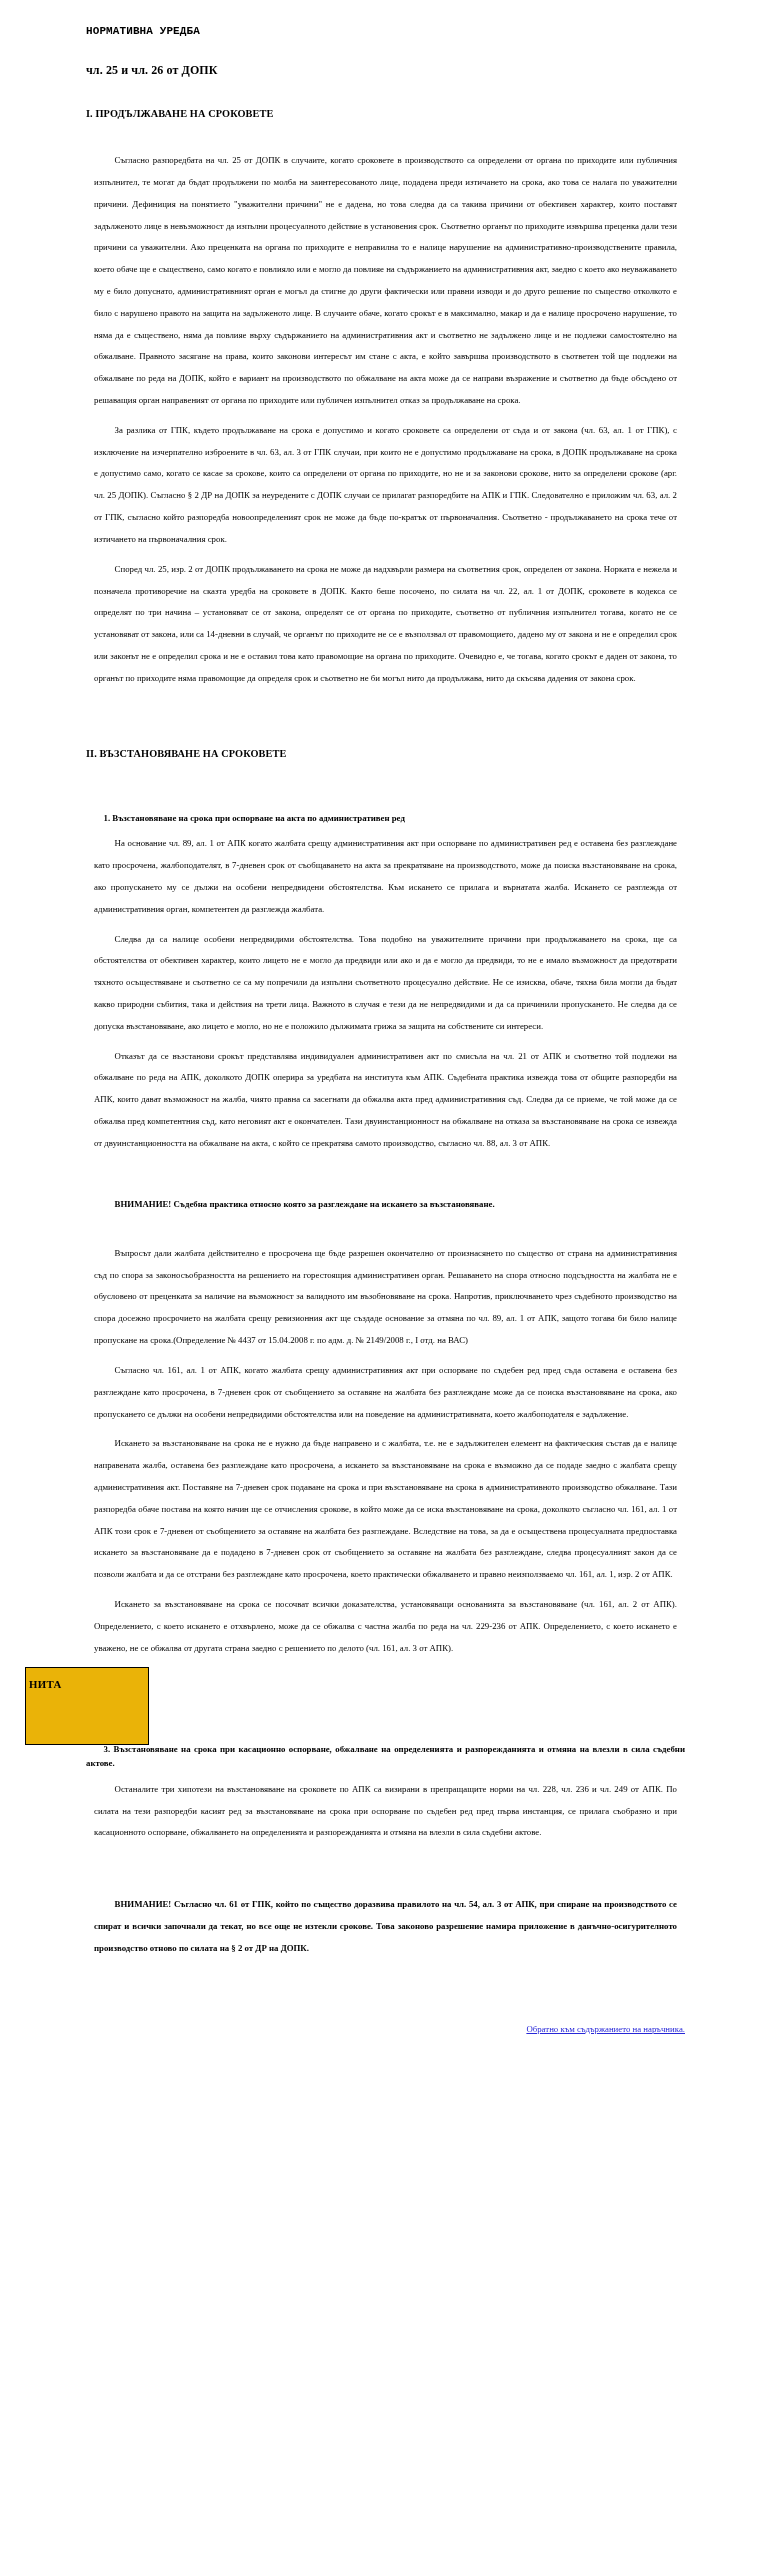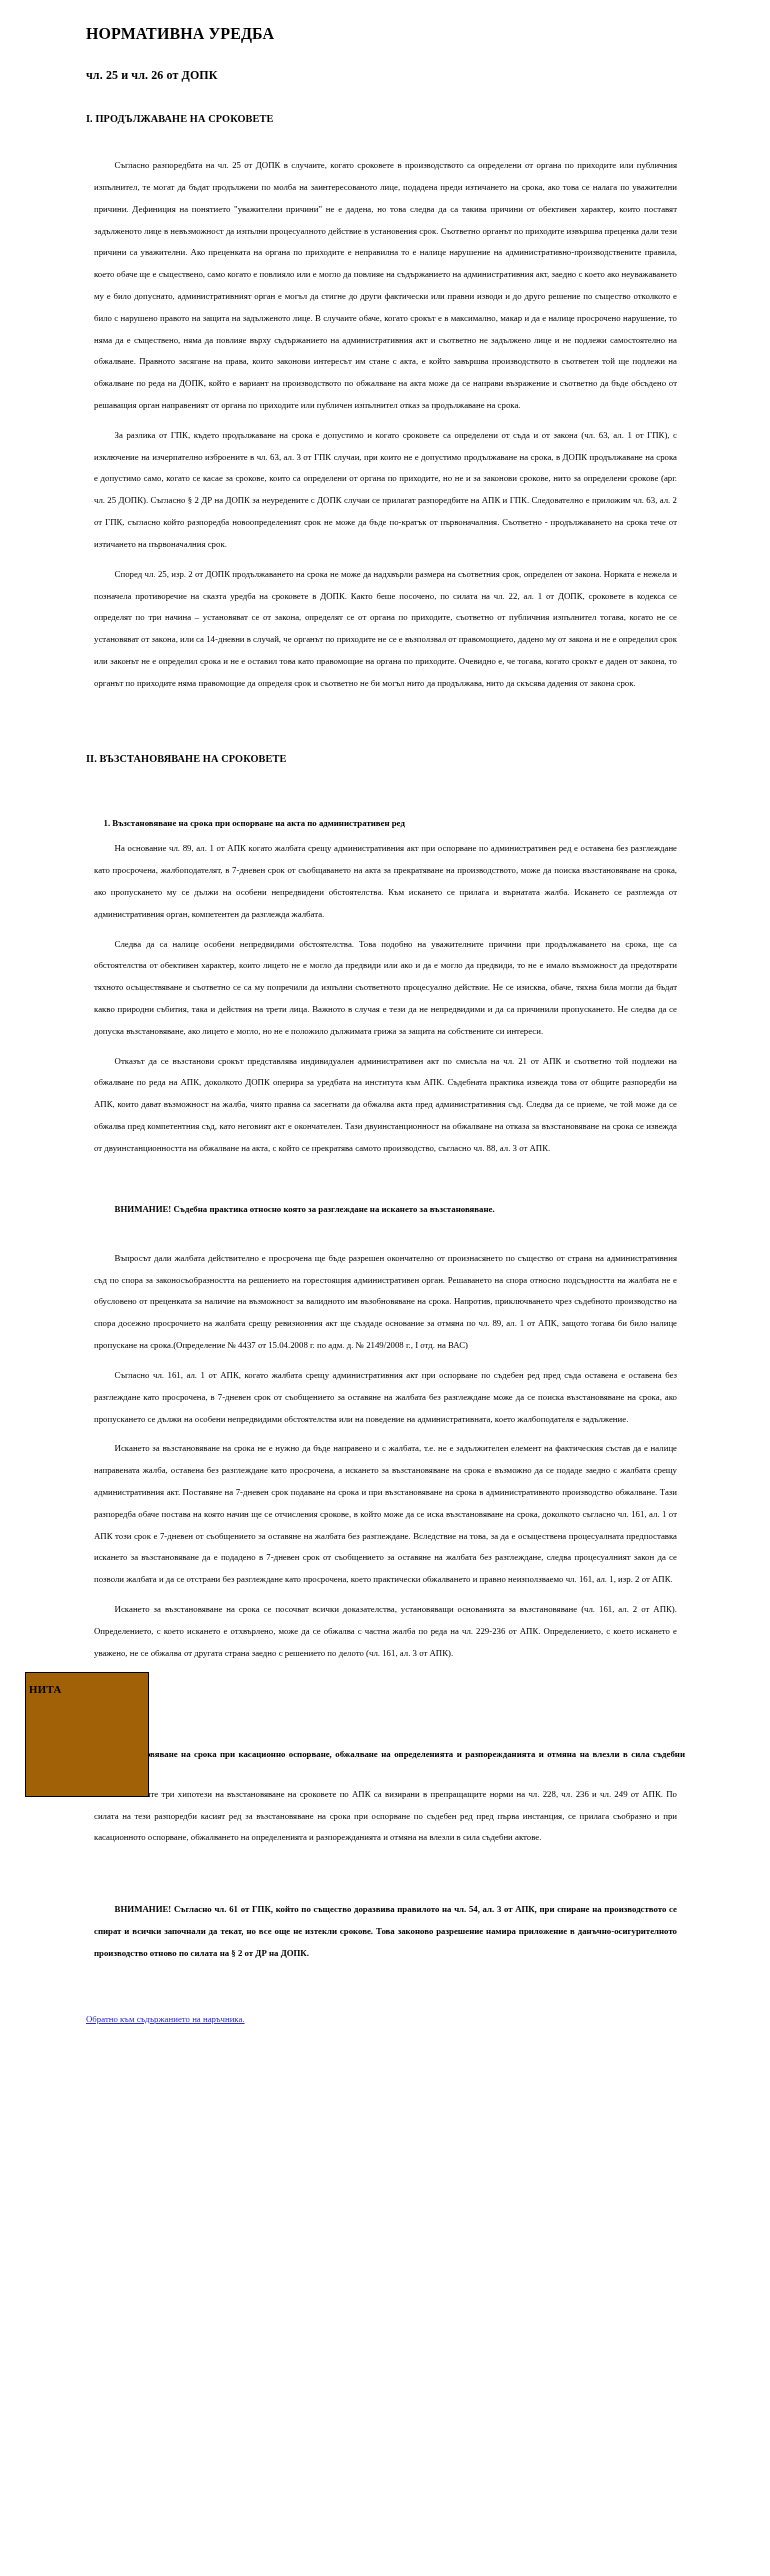--- a/index.html
+++ b/index.html
@@ -19,25 +19,26 @@
 
   .page {
     position: relative;
     width: 771px;
     box-sizing: border-box;
     padding: 19.6px 86px 20.6px 86px;
   }
 
   
   .doc-title {
-    font-size: 16px;
+    font-size: 11px;
     font-weight: bold;
     line-height: 1.0;
     margin: 6.2px 0 0 0;
     letter-spacing: 0.1px;
+    font-family: Liberation Mono, monospace;
   }
   .doc-subtitle {
     font-size: 12px;
     font-weight: bold;
     line-height: 1.0;
     margin: 27px 0 0 0;
     letter-spacing: 0.1px;
   }
 
   .section-heading {
@@ -78,43 +79,44 @@
   }
   p.bold {
     font-weight: bold;
   }
 
   
   .margin-box {
     position: absolute;
     left: -61px;
     width: 124px;
-    height: 125px;
+    height: 78px;
     border: 1px solid #000000;
     box-sizing: border-box;
-    background: #a16207;
+    background: #eab308;
     z-index: 5;
   }
   .margin-box .box-label {
     position: absolute;
     left: 3.1px;
     top: 9.3px;
     font-size: 10.8px;
     font-weight: bold;
     letter-spacing: 0.3px;
     white-space: nowrap;
   }
   .margin-box-anchor {
     position: relative;
     height: 0;
   }
 
   
   .footer-link-wrap {
-    margin-top: 49px;
+    margin-top: 64px;
+    text-align: right;
   }
   a.footer-link {
     font-size: 8.8px;
     color: #2727d8;
     text-decoration: underline;
   }
 
   .spacer-lg { height: 40px; }
   .spacer-md { height: 23px; }
   .spacer-sm { height: 11.3px; }

